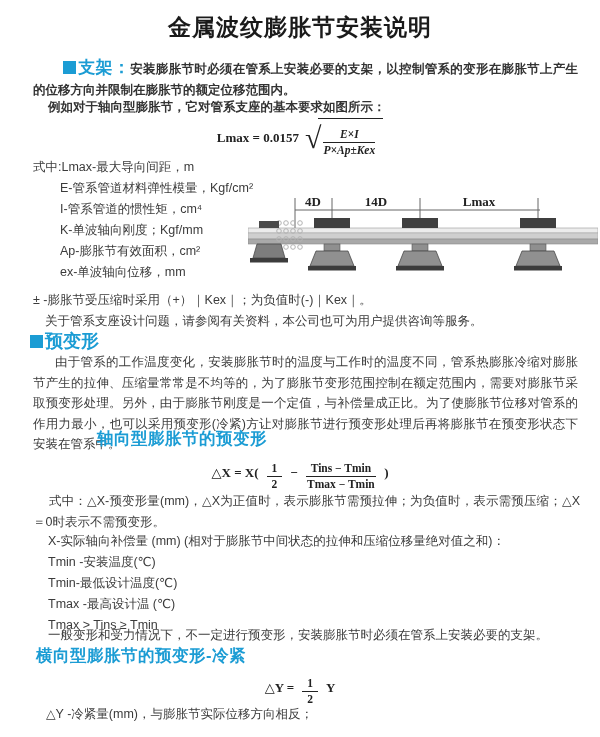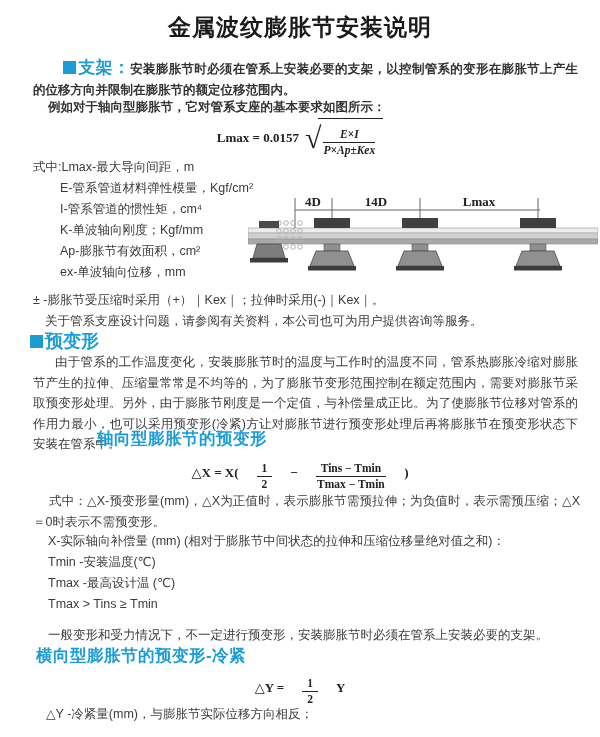--- a/index.html
+++ b/index.html
@@ -38,21 +38,21 @@
     font-family:"Liberation Serif","DejaVu Serif",serif;
     font-weight:bold; color:#222; font-size:13px;
   }
   .radical { font-size:30px; font-weight:400; line-height:28px; margin-right:-3px; }
   .rootbox { border-top:1.5px solid #222; padding:2px 8px 0 5px; }
   .frac { display:inline-flex; flex-direction:column; text-align:center;
     font-size:11.5px; font-style:italic; line-height:13px; vertical-align:middle; }
   .frac .num { border-bottom:1px solid #222; padding:0 5px 1px;margin-top:7px; }
   .frac .den { padding-top:1px; }
   .f-lhs { margin-right:6px; }
-  .f-piece { margin:0 18px; font-style:normal; }
+  .f-piece { margin:0 8px; font-style:normal; }
 
   .formula-lmax { top:118px; }
   .formula-dx  { top:455px; }
   .formula-dy  { top:670px; }
   .formula-dx .frac, .formula-dy .frac { font-style:normal; }
 
   .def-list { top:157px; left:33px; font-size:12.5px; line-height:21px; color:#3b3b3b; }
   .def-list .def-item { white-space:nowrap; }
   .def-list .def-item + .def-item { margin-left:27px; }
 
@@ -165,21 +165,21 @@
     </g>
     <g>
       <rect x="272" y="28" width="36" height="10" fill="#3f3f3f"></rect>
       <rect x="282" y="54" width="16" height="7" fill="#8f8f8f" stroke="#555" stroke-width="0.6"></rect>
       <path d="M274,61 L306,61 L312,76 L268,76 Z" fill="#909090" stroke="#4a4a4a" stroke-width="0.8"></path>
       <rect x="266" y="76" width="48" height="4.5" fill="#3c3c3c"></rect>
     </g>
   </svg>
 </div>
 
-<div class="abs pm-line">± -膨胀节受压缩时采用（+）｜Kex｜；拉伸时采用(-)｜Kex｜。</div>
+<div class="abs pm-line">± -膨胀节受压缩时采用（+）｜Kex｜；为负值时(-)｜Kex｜。</div>
 <div class="abs consult">关于管系支座设计问题，请参阅有关资料，本公司也可为用户提供咨询等服务。</div>
 
 <div class="abs sec-heading"><span class="sec-square"></span><span class="blue">预变形</span></div>
 
 <p class="abs predeform-para">由于管系的工作温度变化，安装膨胀节时的温度与工作时的温度不同，管系热膨胀冷缩对膨胀节产生的拉伸、压缩量常常是不均等的，为了膨胀节变形范围控制在额定范围内，需要对膨胀节采取预变形处理。另外，由于膨胀节刚度是一个定值，与补偿量成正比。为了使膨胀节位移对管系的作用力最小，也可以采用预变形(冷紧)方让对膨胀节进行预变形处理后再将膨胀节在预变形状态下安装在管系中。</p>
 
 <div class="abs sub-heading blue axial-heading">轴向型膨胀节的预变形</div>
 
 <div class="abs formula formula-dx">
   <span class="f-piece">△X = X(</span>
@@ -193,20 +193,21 @@
     <span class="den">Tmax − Tmin</span>
   </span>
   <span class="f-piece">)</span>
 </div>
 
 <p class="abs explain-para">式中：△X-预变形量(mm)，△X为正值时，表示膨胀节需预拉伸；为负值时，表示需预压缩；△X＝0时表示不需预变形。</p>
 
 <div class="abs axial-items">
   <div>X-实际轴向补偿量 (mm) (相对于膨胀节中间状态的拉伸和压缩位移量绝对值之和)：</div>
   <div>Tmin -安装温度(℃)</div>
+  <div>Tmin-最低设计温度(℃)</div>
   <div>Tmax -最高设计温 (℃)</div>
   <div>Tmax &gt; Tins ≥ Tmin</div>
 </div>
 
 <div class="abs axial-note">一般变形和受力情况下，不一定进行预变形，安装膨胀节时必须在管系上安装必要的支架。</div>
 
 <div class="abs sub-heading blue lateral-heading">横向型膨胀节的预变形-冷紧</div>
 
 <div class="abs formula formula-dy">
   <span class="f-piece">△Y =</span>

